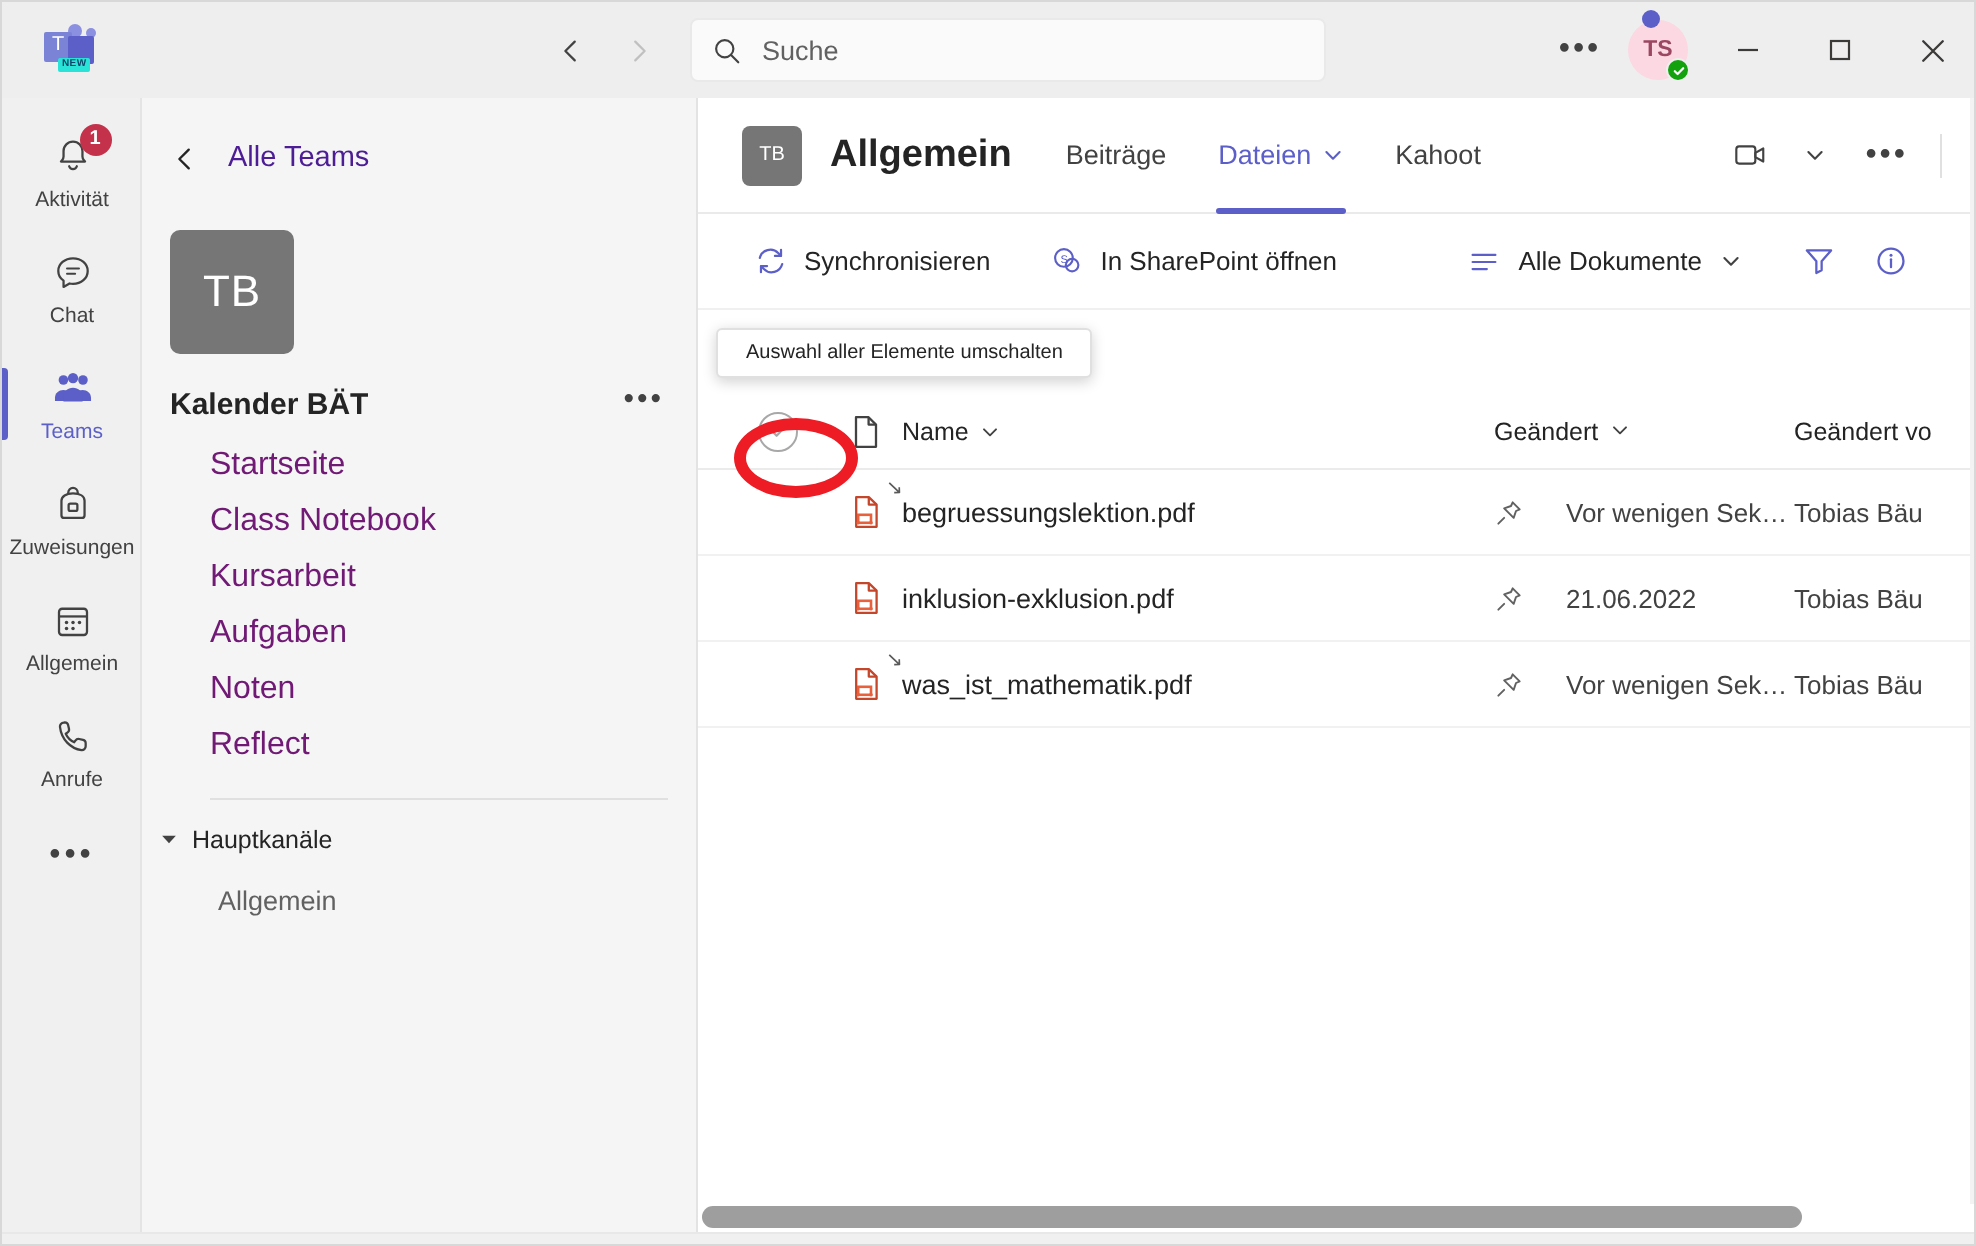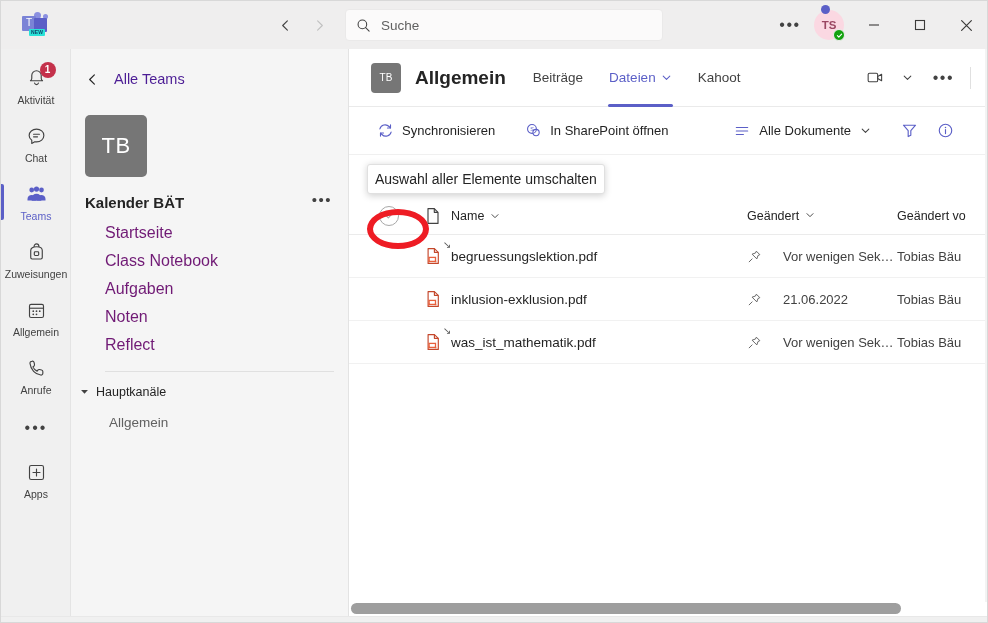--- a/index.html
+++ b/index.html
@@ -258,26 +258,26 @@
   .breadcrumb {
     height: 42px; display: flex; align-items: center;
     padding-left: 22px; gap: 8px; position: relative;
   }
   .bc-item { font-size: 16.5px; font-weight: bold; color: #242424; }
   .bc-sep { color: #616161; font-size: 12px; }
   .bc-link-ico { color: #424242; display: flex; align-items: center; }
 
   
   .tooltip {
-    position: absolute; left: 18px; top: 115px;
+    position: absolute; left: 9px; top: 115px;
     background: #ffffff; color: #242424;
     border: 1px solid #e0e0e0;
     box-shadow: 0 1.6px 7px rgba(0,0,0,.18);
     border-radius: 3px;
-    padding: 6px 7px; font-size: 14px;
+    padding: 6px 14px; font-size: 10px;
     white-space: nowrap; z-index: 40;
   }
 
   
   .table-head {
     height: 38px; display: flex; align-items: center;
     border-bottom: 1px solid #ebebeb;
     padding-left: 14px;
   }
   .col-check { width: 52px; display: flex; align-items: center; justify-content: center; }
@@ -472,29 +472,20 @@
         <svg width="21" height="21" viewBox="0 0 24 24" fill="none">
             <path d="M7.4 3.6c.9 0 1.6.6 1.8 1.5l.5 2.2c.17.8-.1 1.6-.74 2.05l-1.1.78c.95 2.15 2.7 3.9 4.85 4.85l.78-1.1c.45-.64 1.25-.9 2.05-.74l2.2.5c.9.2 1.5.9 1.5 1.8v1.9c0 1.3-1.1 2.3-2.4 2.15C10.6 18.6 5.4 13.4 4.55 6.2 4.4 4.9 5.4 3.8 6.7 3.8z" stroke="currentColor" stroke-width="1.3" stroke-linejoin="round"></path>
           </svg>
       </div>
       <span class="ri-label">Anrufe</span>
     </div>
 
 
     <div class="rail-dots">•••</div>
 
-    <div class="rail-item">
-      <div class="rail-ico">
-        <svg width="21" height="21" viewBox="0 0 24 24" fill="none">
-            <rect x="4" y="4" width="16" height="16" rx="2" stroke="currentColor" stroke-width="1.3"></rect>
-            <path d="M12 8v8M8 12h8" stroke="currentColor" stroke-width="1.3" stroke-linecap="round"></path>
-          </svg>
-      </div>
-      <span class="ri-label">Apps</span>
-    </div>
   </div>
 
   <div class="teampane">
     <div class="all-teams">
       <span style="display:flex;color:#242424;">
         <svg width="15" height="15" viewBox="0 0 16 16" fill="none">
             <path d="M10 3L5 8l5 5" stroke="currentColor" stroke-width="1.25" stroke-linecap="round" stroke-linejoin="round"></path>
           </svg>
       </span>
       <span class="at-label">Alle Teams</span>
@@ -503,20 +494,21 @@
     <div class="team-avatar-big">TB</div>
 
     <div class="team-name-row">
       <span class="team-name">Kalender BÄT</span>
       <span class="team-more">•••</span>
     </div>
 
     <div class="team-links">
       <div class="team-link">Startseite</div>
       <div class="team-link">Class Notebook</div>
+      <div class="team-link">Kursarbeit</div>
       <div class="team-link">Aufgaben</div>
       <div class="team-link">Noten</div>
       <div class="team-link">Reflect</div>
     </div>
 
     <div class="tl-divider"></div>
 
     <div class="group-row">
       <span class="chev-small">
         <svg width="9" height="9" viewBox="0 0 10 10" fill="currentColor">

